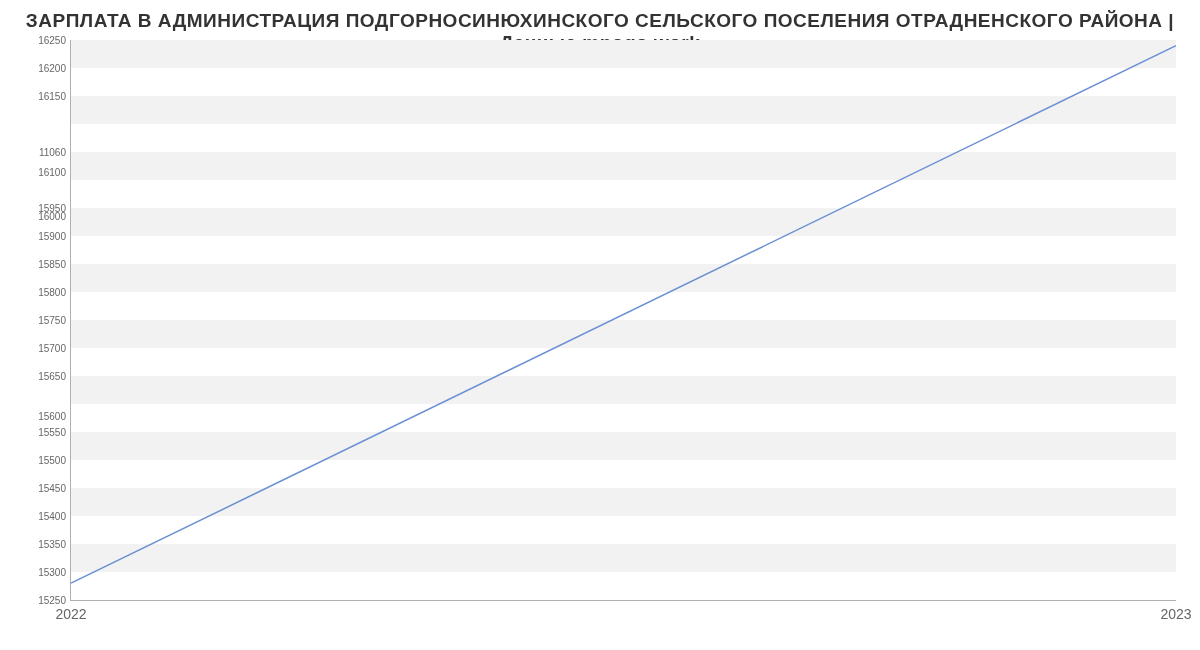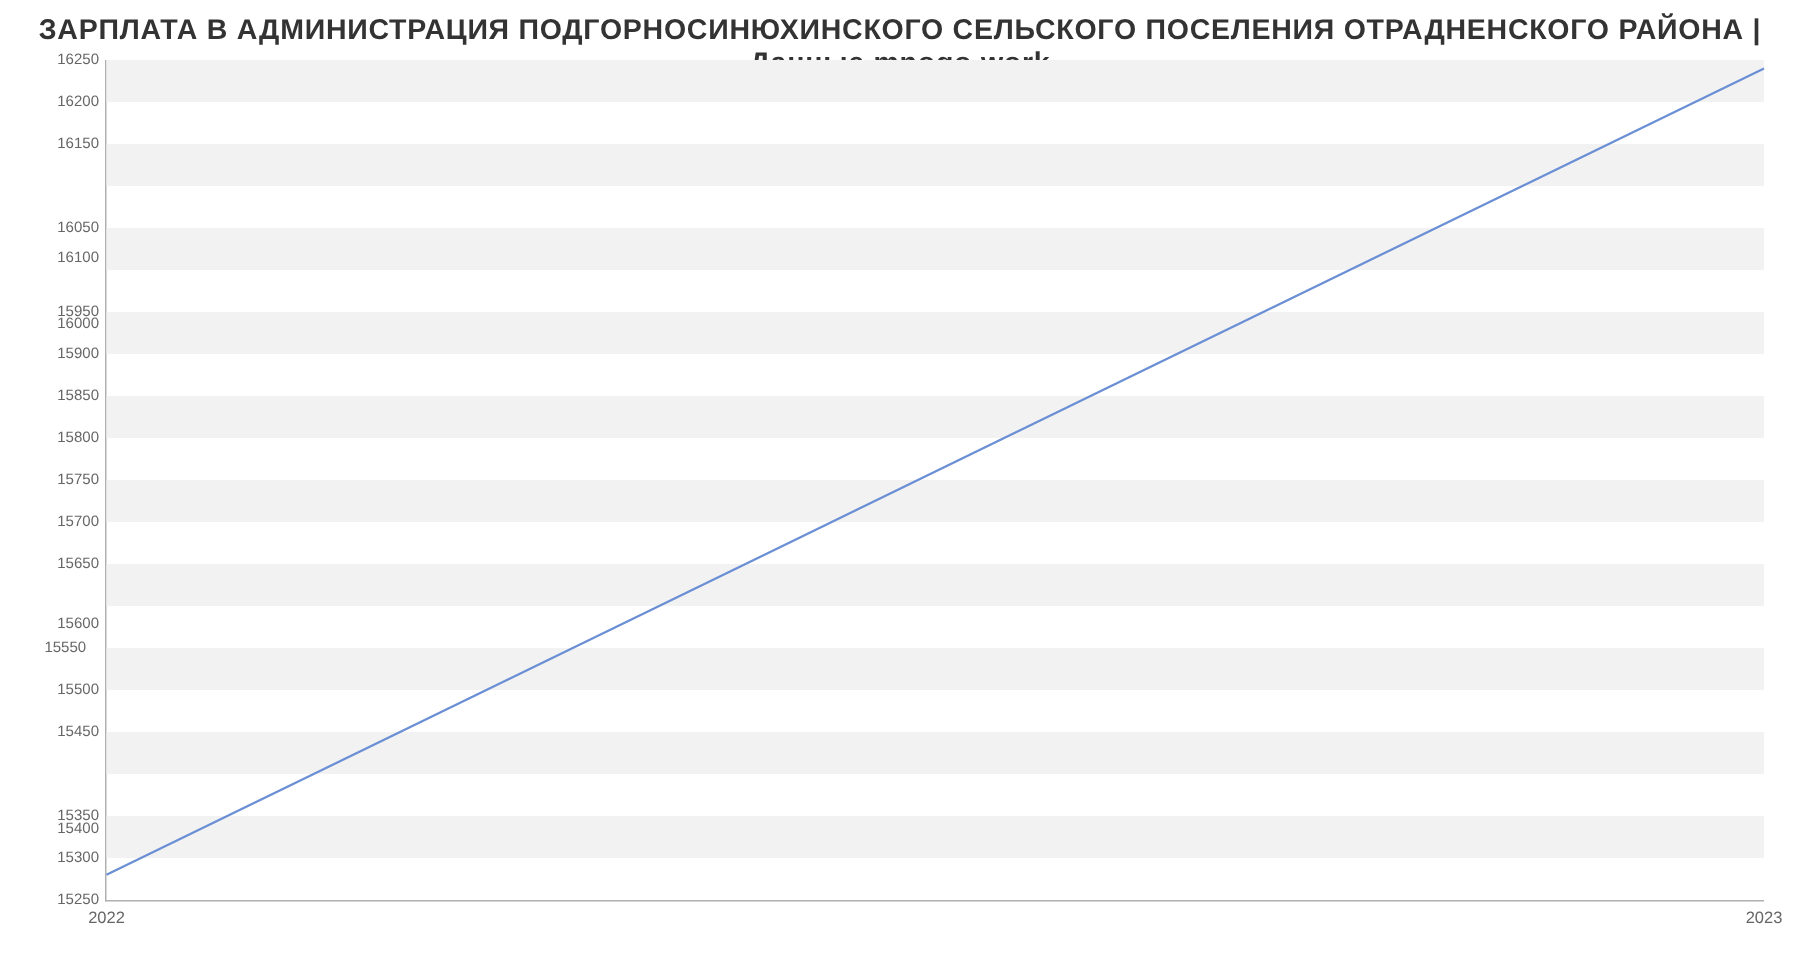--- a/index.html
+++ b/index.html
@@ -49,21 +49,21 @@
     left: -50px;
     width: 45px;
     text-align: right;
     font-size: 10px;
     color: #666;
     transform: translateY(-50%);
   }
   .xlabel {
     position: absolute;
     top: 100%;
-    font-size: 11px;
+    font-size: 14px;
     color: #666;
     transform: translate(-50%, 6px);
   }
   svg.line-layer {
     position: absolute;
     left: 0;
     top: 0;
     width: 100%;
     height: 100%;
     overflow: visible;
@@ -90,34 +90,34 @@
         <div class="stripe" style="top: 336px; height: 28px;"></div>
         <div class="stripe" style="top: 392px; height: 28px;"></div>
         <div class="stripe" style="top: 448px; height: 28px;"></div>
         <div class="stripe" style="top: 504px; height: 28px;"></div>
       <svg class="line-layer" id="line-layer" preserveAspectRatio="none" viewBox="0 0 1105 560">
         <polyline id="series-poly" class="series-line" points="0,543.2 1105,5.600000000000023" style="stroke: rgb(107, 143, 212);"></polyline>
       </svg>
     <div class="ylabel" style="top: 560px;">15250</div>
         <div class="ylabel" style="top: 532px;">15300</div>
         <div class="ylabel" style="top: 504px;">15350</div>
-        <div class="ylabel" style="top: 476px; margin-top: 37px;">15400</div>
+        <div class="ylabel" style="top: 476px;">15400</div>
         <div class="ylabel" style="top: 448px;">15450</div>
         <div class="ylabel" style="top: 420px;">15500</div>
-        <div class="ylabel" style="top: 392px; text-align: center;">15550</div>
+        <div class="ylabel" style="top: 392px;">15550</div>
         <div class="ylabel" style="top: 376px;">15600</div>
         <div class="ylabel" style="top: 336px;">15650</div>
         <div class="ylabel" style="top: 308px;">15700</div>
         <div class="ylabel" style="top: 280px;">15750</div>
         <div class="ylabel" style="top: 252px;">15800</div>
         <div class="ylabel" style="top: 224px;">15850</div>
         <div class="ylabel" style="top: 196px;">15900</div>
         <div class="ylabel" style="top: 168px;">15950</div>
         <div class="ylabel" style="top: 140px; margin-top: 36px;">16000</div>
-        <div class="ylabel" style="top: 112px;">16050</div>
+        <div class="ylabel" style="top: 112px;">11060</div>
         <div class="ylabel" style="top: 84px; margin-top: 48px;">16100</div>
         <div class="ylabel" style="top: 56px;">16150</div>
         <div class="ylabel" style="top: 28px;">16200</div>
         <div class="ylabel" style="top: 0px;">16250</div>
         <div class="xlabel" style="left: 0px;">2022</div>
         <div class="xlabel" style="left: 1105px;">2023</div>
       </div>
   </div>
 </div>
 

